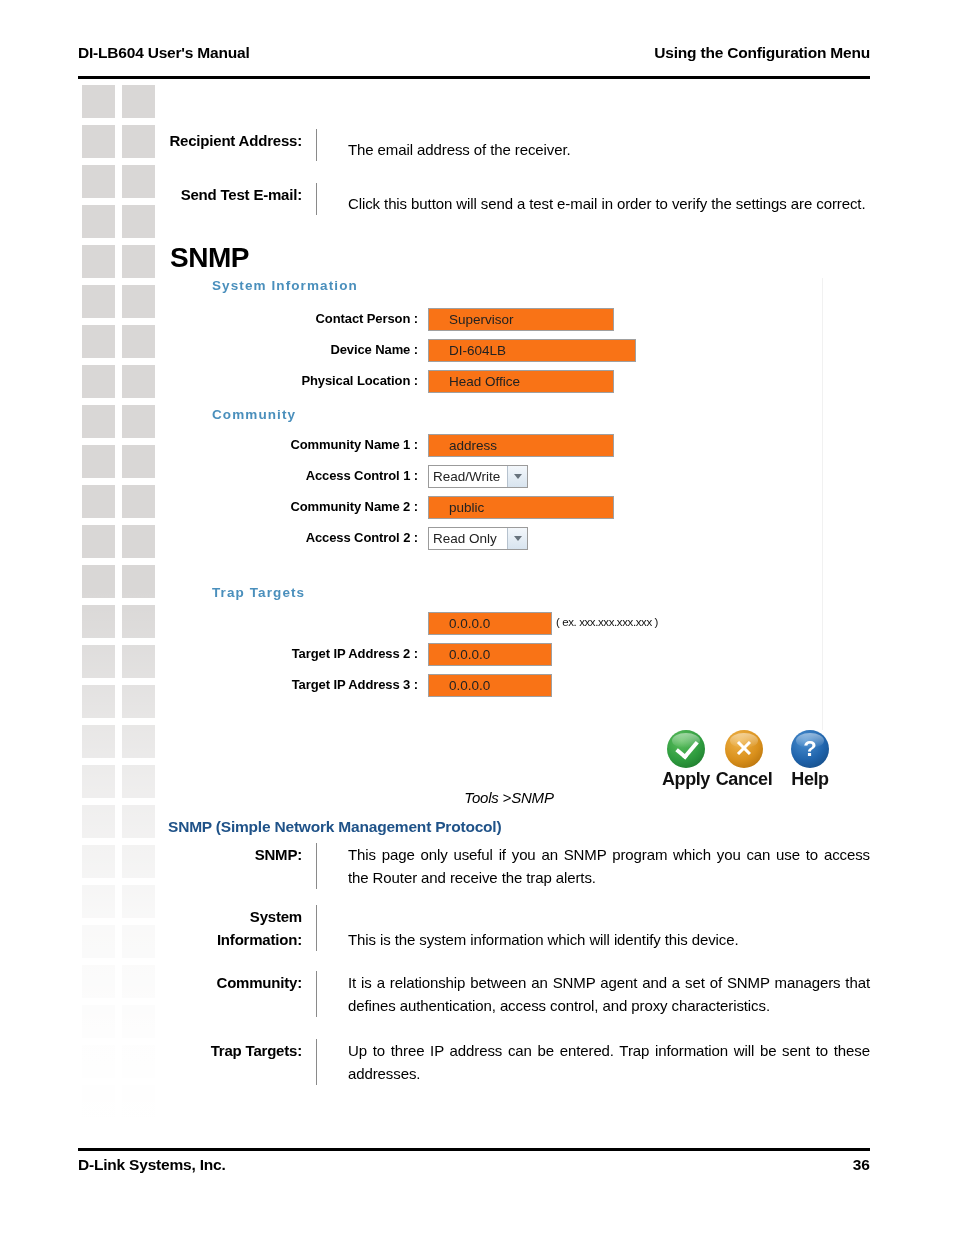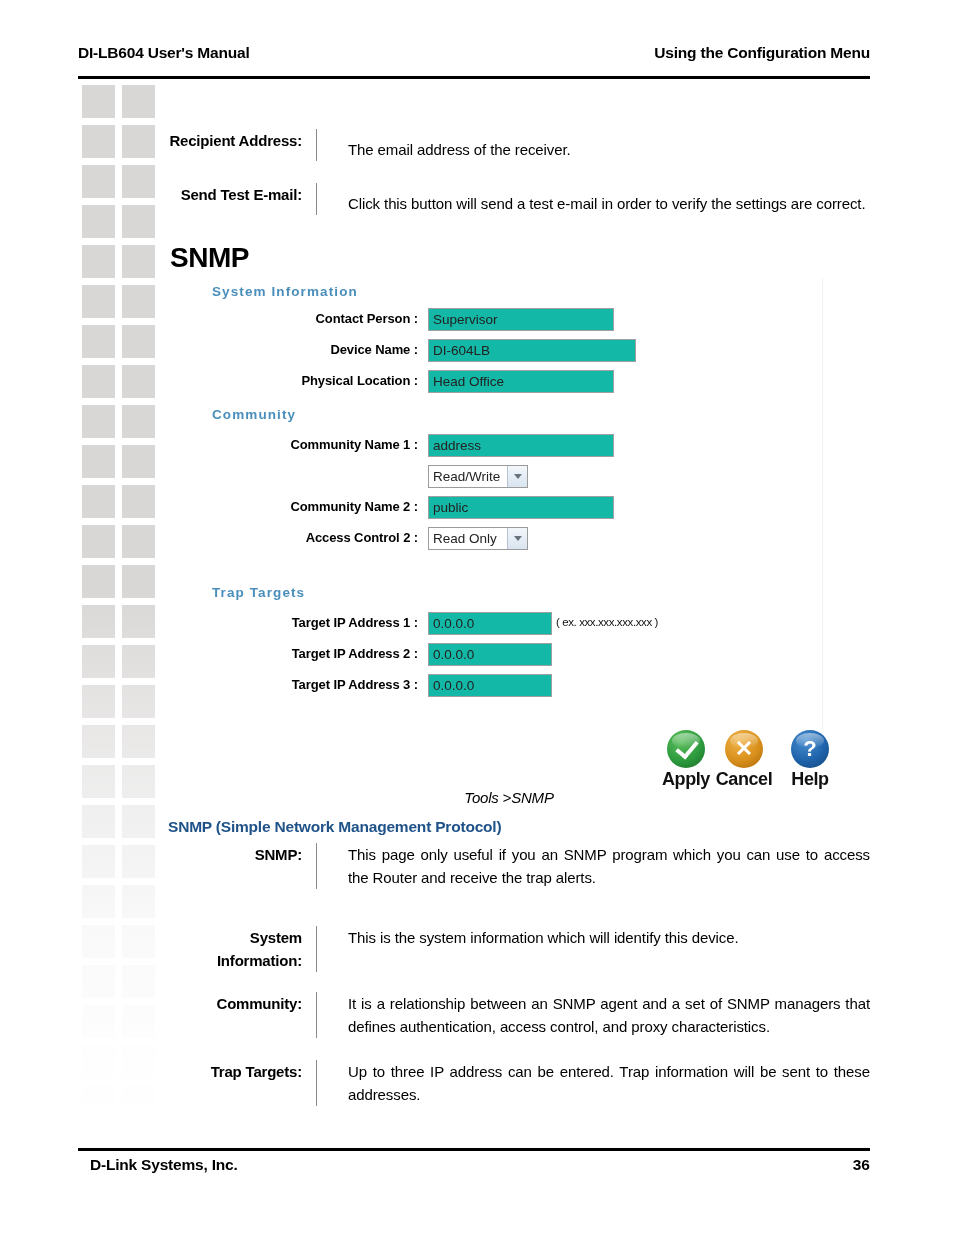--- a/index.html
+++ b/index.html
@@ -163,24 +163,24 @@
     letter-spacing: -0.1px;
     color: #000;
   }
   .ftext {
     position: absolute;
     left: 232px;
     top: 0;
     box-sizing: border-box;
     height: 23px;
     border: 1px solid #a0a0a0;
-    background: #14b8a6;
+    background: #f97316;
     font-size: 13.5px;
     line-height: 21px;
-    padding-left: 4px;
+    padding-left: 20px;
     color: #222;
     font-family: "Liberation Sans", sans-serif;
   }
   .fselect {
     position: absolute;
     left: 232px;
     top: 0;
     box-sizing: border-box;
     height: 23px;
     border: 1px solid #9b9b9b;
@@ -310,21 +310,21 @@
   }
   #page-footer {
     position: absolute;
     left: 78px;
     top: 1156px;
     width: 792px;
     height: 26px;
   }
   #page-footer .ftr-left {
     position: absolute;
-    left: 12px; top: 0;
+    left: 0; top: 0;
     font-size: 15.5px;
     font-weight: bold;
     letter-spacing: -0.2px;
   }
   #page-footer .ftr-right {
     position: absolute;
     right: 0; top: 0;
     font-size: 15.5px;
     font-weight: bold;
   }
@@ -403,39 +403,40 @@
     <div class="def-row" style="margin-top: 22px;">
       <div class="def-label" style="width: 148px;">Send Test E-mail:</div>
       <div class="def-sep"></div>
       <div class="def-text nojust">Click this button will send a test e-mail in order to verify the settings are correct.</div>
     </div>
   </div>
 
 <div id="snmp-title">SNMP</div>
 
 <div id="router-panel">
-    <div class="sec-title" style="left: 16px; top: 6px;">System Information</div>
+    <div class="sec-title" style="left: 16px; top: 0;">System Information</div>
     <div class="frow" style="top: 30px;">
       <div class="flabel">Contact Person :</div>
       <div class="ftext" style="width: 186px;">Supervisor</div>
     </div>
     <div class="frow" style="top: 61px;">
       <div class="flabel">Device Name :</div>
       <div class="ftext" style="width: 208px;">DI-604LB</div>
     </div>
     <div class="frow" style="top: 92px;">
       <div class="flabel">Physical Location :</div>
       <div class="ftext" style="width: 186px;">Head Office</div>
     </div>
     <div class="sec-title" style="left: 16px; top: 129px;">Community</div>
     <div class="frow" style="top: 156px;">
       <div class="flabel">Community Name 1 :</div>
       <div class="ftext" style="width: 186px;">address</div>
     </div>
     <div class="frow" style="top: 187px;">
+      <div class="flabel">Access Control 1 :</div>
       <div class="fselect" style="width: 100px;">
         <span class="sel-val">Read/Write</span>
         <span class="sel-arrow">
           <i></i>
         </span>
       </div>
     </div>
     <div class="frow" style="top: 218px;">
       <div class="flabel">Community Name 2 :</div>
       <div class="ftext" style="width: 186px;">public</div>
@@ -444,21 +445,20 @@
       <div class="flabel">Access Control 2 :</div>
       <div class="fselect" style="width: 100px;">
         <span class="sel-val">Read Only</span>
         <span class="sel-arrow">
           <i></i>
         </span>
       </div>
     </div>
     <div class="sec-title" style="left: 16px; top: 307px;">Trap Targets</div>
     <div class="frow" style="top: 334px;">
-      <div class="flabel">Target IP Address 1 :</div>
       <div class="ftext" style="width: 124px; left: 232px;">0.0.0.0</div>
       <div class="fhint" style="left: 360px; top: 4px;">( ex. xxx.xxx.xxx.xxx )</div>
     </div>
     <div class="frow" style="top: 365px;">
       <div class="flabel">Target IP Address 2 :</div>
       <div class="ftext" style="width: 124px; left: 232px;">0.0.0.0</div>
     </div>
     <div class="frow" style="top: 396px;">
       <div class="flabel">Target IP Address 3 :</div>
       <div class="ftext" style="width: 124px; left: 232px;">0.0.0.0</div>
@@ -484,21 +484,21 @@
 
 <div id="router-caption">Tools &gt;SNMP</div>
 <div id="snmp-section-heading">SNMP (Simple Network Management Protocol)</div>
 
 <div class="def-block" id="snmp-defs" style="top:843px;">
     <div class="def-row">
       <div class="def-label" style="width: 148px;">SNMP:</div>
       <div class="def-sep"></div>
       <div class="def-text">This page only useful if you an SNMP program which you can use to access the Router and receive the trap alerts.</div>
     </div>
-    <div class="def-row" style="margin-top: 37px;">
+    <div class="def-row" style="margin-top: 16px; align-items: flex-end;">
       <div class="def-label" style="width: 148px;">System Information:</div>
       <div class="def-sep"></div>
       <div class="def-text">This is the system information which will identify this device.</div>
     </div>
     <div class="def-row" style="margin-top: 20px;">
       <div class="def-label" style="width: 148px;">Community:</div>
       <div class="def-sep"></div>
       <div class="def-text">It is a relationship between an SNMP agent and a set of SNMP managers that defines authentication, access control, and proxy characteristics.</div>
     </div>
     <div class="def-row" style="margin-top: 22px;">

